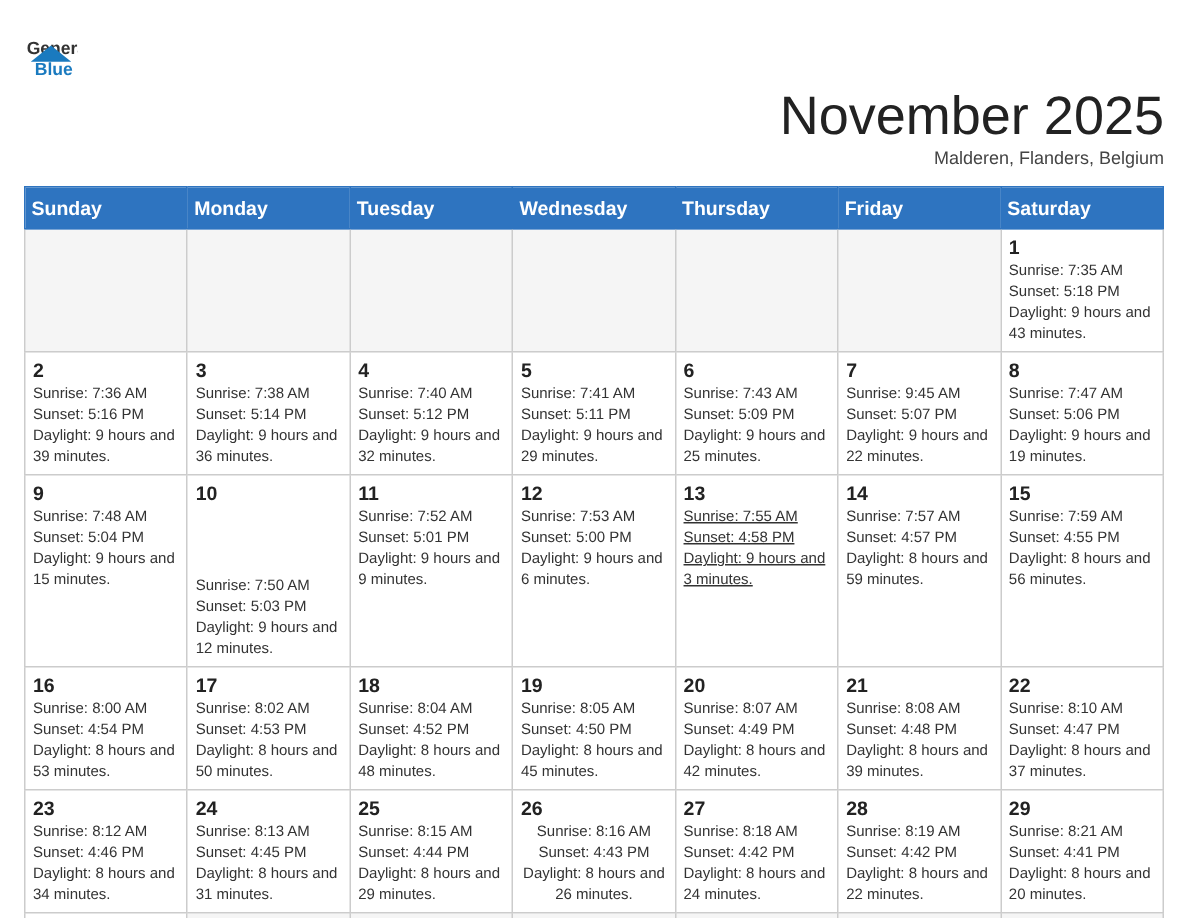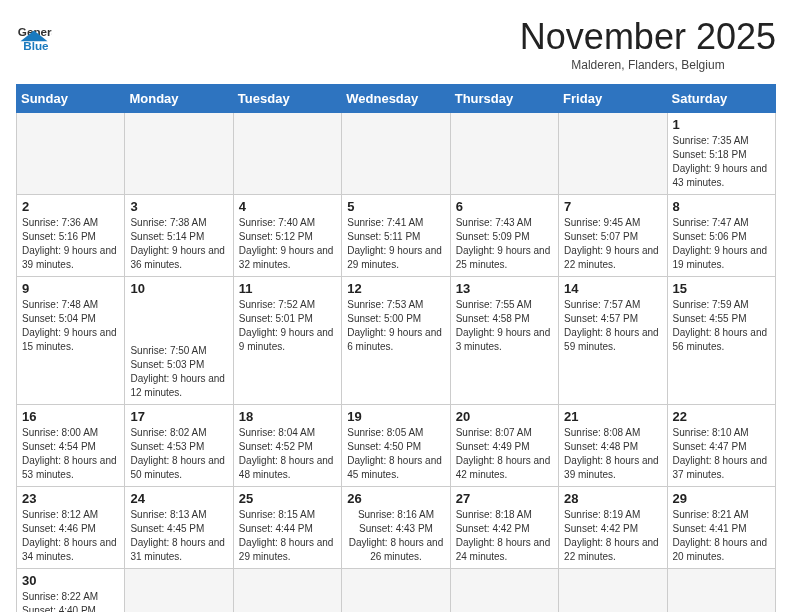--- a/index.html
+++ b/index.html
@@ -18,21 +18,21 @@
     }
     .logo {
       display: flex;
       align-items: center;
       gap: 4px;
     }
     .logo-icon {
       width: 36px;
       height: 36px;
     }
-    .title-area { text-align: center; }
+    .title-area { text-align: right; margin-top: 40px; }
     .month-title {
       font-size: 36px;
       font-weight: normal;
       color: #222;
     }
     .location-title {
       font-size: 12px;
       color: #444;
     }
     .calendar {
@@ -182,21 +182,21 @@
 Daylight: 9 hours and 9 minutes.</div>
         </td>
         <td>
           <span class="day-number">12</span>
           <div class="day-info" style="white-space: pre-line;">Sunrise: 7:53 AM
 Sunset: 5:00 PM
 Daylight: 9 hours and 6 minutes.</div>
         </td>
         <td>
           <span class="day-number">13</span>
-          <div class="day-info" style="white-space: pre-line;">Sunrise: 7:55 AM
+          <div class="day-info" style="white-space: pre-line; text-decoration: underline;">Sunrise: 7:55 AM
 Sunset: 4:58 PM
 Daylight: 9 hours and 3 minutes.</div>
         </td>
         <td>
           <span class="day-number">14</span>
           <div class="day-info" style="white-space: pre-line;">Sunrise: 7:57 AM
 Sunset: 4:57 PM
 Daylight: 8 hours and 59 minutes.</div>
         </td>
         <td>

